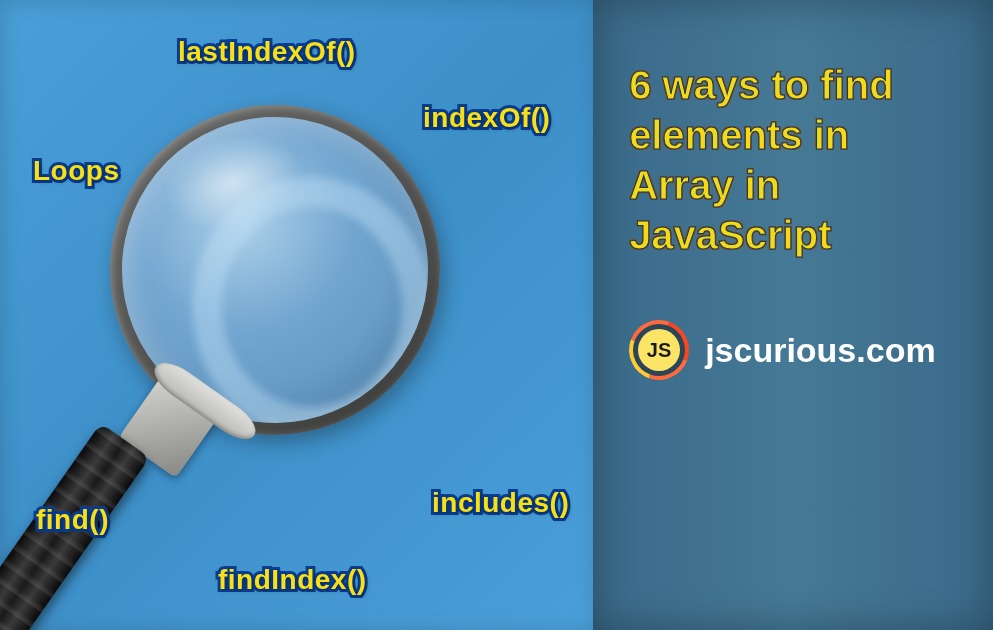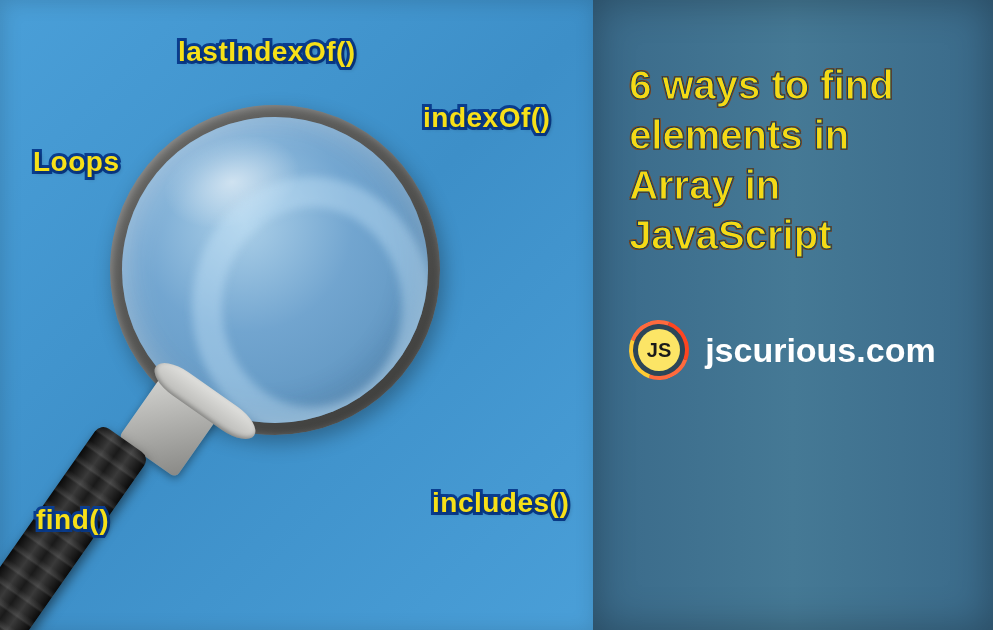--- a/index.html
+++ b/index.html
@@ -197,21 +197,21 @@
       font-size: 28px;
       font-weight: 900;
       -webkit-text-stroke: 6px #0a3d8f;
       paint-order: stroke fill;
       text-shadow: 2px 2px 4px rgba(0,0,0,0.3);
       letter-spacing: 0.5px;
     }
     
     .pos-lastindexof { top: 36px; left: 178px; }
     .pos-indexof { top: 102px; left: 423px; }
-    .pos-loops { top: 146px; left: 33px; }
+    .pos-loops { top: 155px; left: 33px; }
     .pos-find { top: 466px; left: 36px; margin-top: 38px; }
     .pos-includes { top: 487px; left: 432px; }
     .pos-findindex { top: 564px; left: 218px; }
   </style>
 </head>
 <body>
 
 <div class="left-panel">
 
   <div class="magnifier">
@@ -220,20 +220,21 @@
       <div class="handle-connector"></div>
       <div class="handle"></div>
     </div>
   </div>
 
   <div class="method-label pos-lastindexof">lastIndexOf()</div>
   <div class="method-label pos-indexof">indexOf()</div>
   <div class="method-label pos-loops">Loops</div>
   <div class="method-label pos-find">find()</div>
   <div class="method-label pos-includes">includes()</div>
+  <div class="method-label pos-findindex">findIndex()</div>
 
 </div>
 
 <div class="right-panel">
   <div class="title">6 ways to find elements in Array in JavaScript</div>
 
   <div class="logo-row">
     <div class="logo-badge">
       <div class="logo-inner">JS</div>
     </div>

